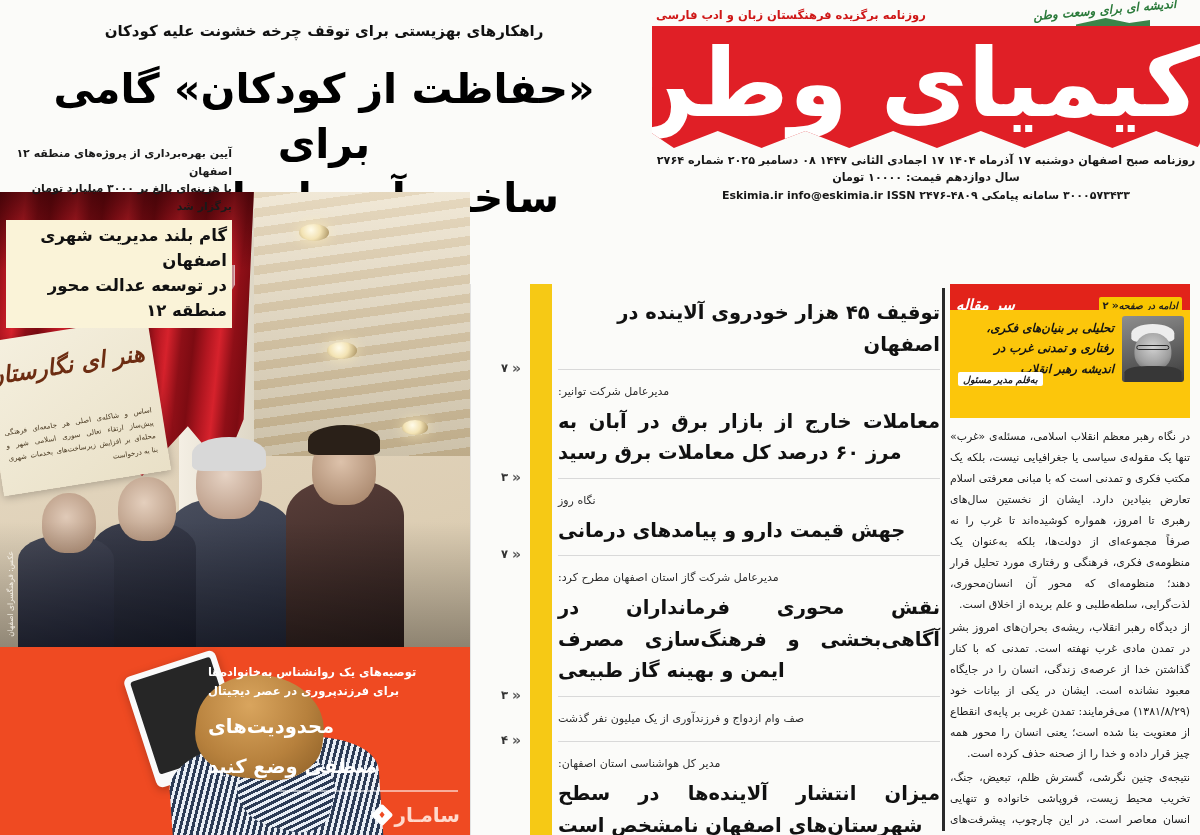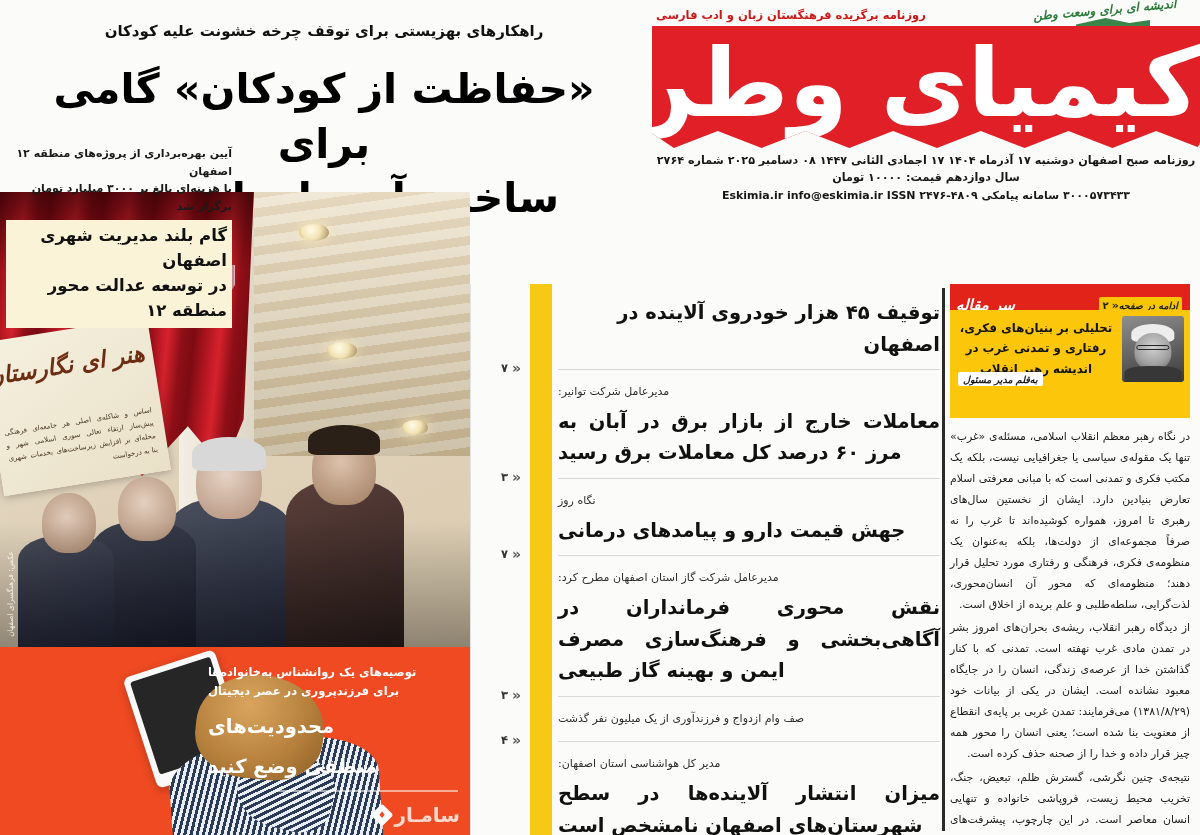--- a/index.html
+++ b/index.html
@@ -389,21 +389,21 @@
     position:absolute; top: 44%; left: 50%; transform: translateX(-50%);
     width: 54%; height: 8%; border: 1.4px solid #2b2b2b; border-radius: 3px;
   }
   .ed-photo .body {
     position:absolute; bottom: 0; left: 50%; transform: translateX(-50%);
     width: 92%; height: 24%;
     background: #3a3a3a; border-radius: 40% 40% 0 0;
   }
   .ed-lede {
     font-size: 11.8px; color: #141414; line-height: 1.72;
-    text-align: center; padding-right: 68px; font-weight: 600;
+    text-align: right; padding-right: 68px; font-weight: 600; font-style: italic;
   }
   .ed-byline {
     position: absolute; left: 8px; top: 62px;
     background: #fff; border-radius: 2px;
     padding: 1.5px 5px;
     font-size: 9.5px; font-weight: bold; color: #1a1a1a; font-style: italic;
   }
   .ed-title {
     margin-top: 6px;
     font-size: 20.5px; font-weight: bold; color: #111;

